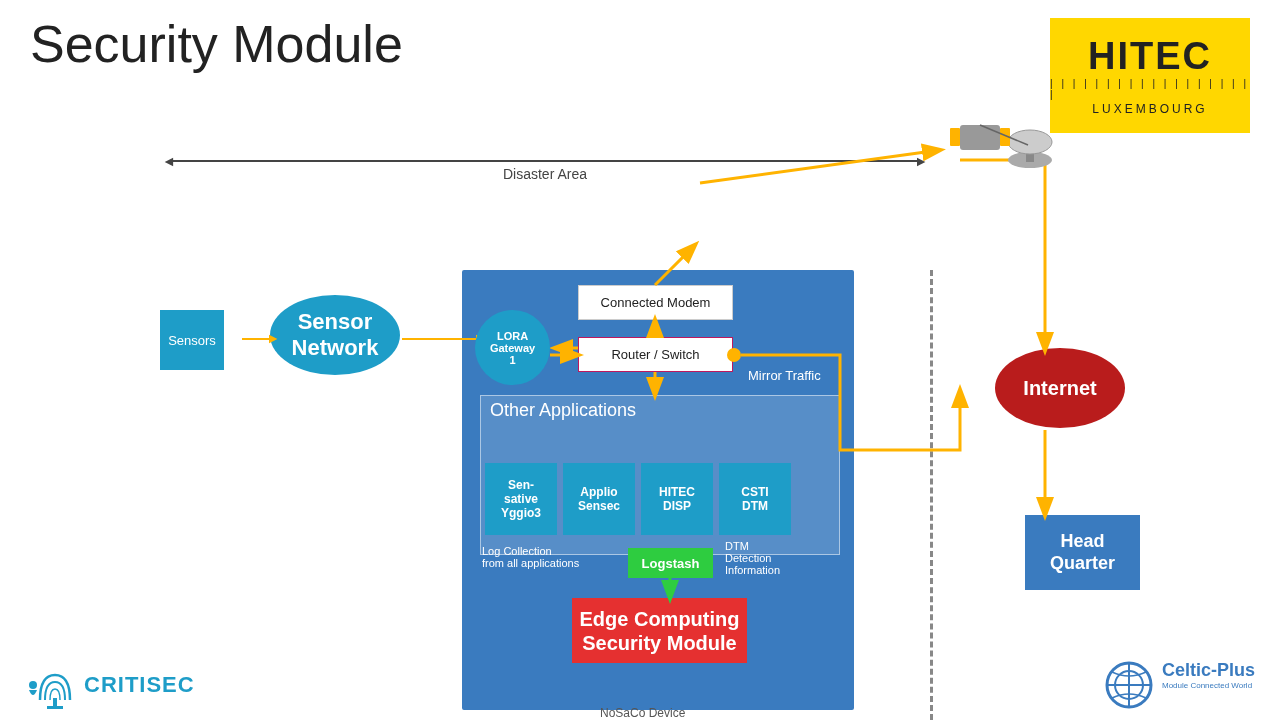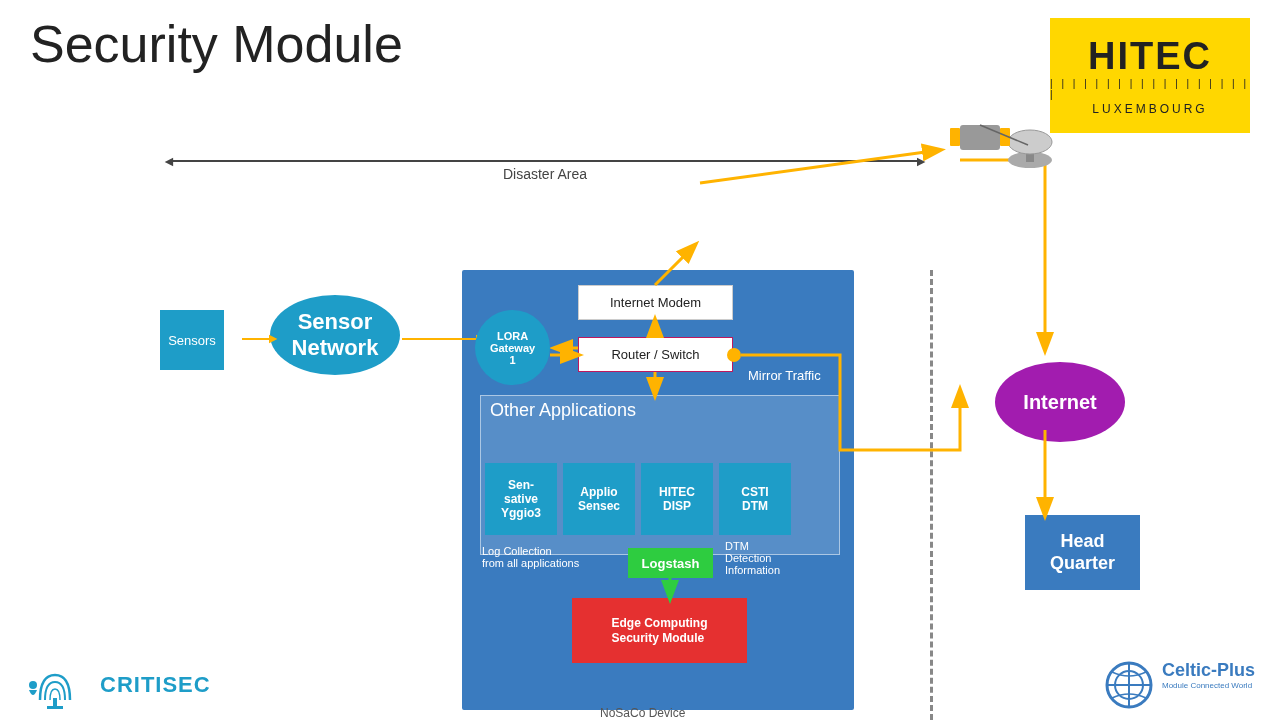--- a/index.html
+++ b/index.html
@@ -326,47 +326,47 @@
 
     
     .ecsm-box {
       position: absolute;
       top: 598px;
       left: 572px;
       width: 175px;
       height: 65px;
       background: #E53030;
       color: #fff;
-      font-size: 12px;
-      font-weight: bold;
-      display: flex;
-      align-items: center;
-      justify-content: center;
-      text-align: left;
+      font-size: 20px;
+      font-weight: bold;
+      display: flex;
+      align-items: center;
+      justify-content: center;
+      text-align: center;
       line-height: 1.2;
     }
 
     
     .dashed-line {
       position: absolute;
       top: 270px;
       left: 930px;
       width: 2px;
       height: 450px;
       border-left: 3px dashed #888;
     }
 
     
     .internet-cloud {
       position: absolute;
-      top: 362px;
+      top: 348px;
       right: 155px;
       width: 130px;
       height: 80px;
-      background: #a21caf;
+      background: #b91c1c;
       border-radius: 50%;
       color: #fff;
       font-size: 20px;
       font-weight: bold;
       display: flex;
       align-items: center;
       justify-content: center;
     }
 
     
@@ -419,21 +419,21 @@
   <span>Sensors</span>
 </div>
 
 <div class="sensor-network">
   <span>Sensor<br>Network</span>
 </div>
 
 <div class="main-container"></div>
 
 <div class="satellite-modem">
-  <span>Internet Modem</span>
+  <span>Connected Modem</span>
 </div>
 
 <div class="router-switch">
   <span>Router / Switch</span>
 </div>
 <div class="router-dot"></div>
 <div class="mirror-traffic">Mirror Traffic</div>
 
 <div class="lora-gateway">
   <span>LORA<br>Gateway<br>1</span>
@@ -531,21 +531,21 @@
 
     <rect x="10" y="35" width="40" height="25" fill="#999" rx="3"></rect>
 
     <rect x="0" y="38" width="10" height="18" fill="#FFB300" rx="1"></rect>
     <rect x="50" y="38" width="10" height="18" fill="#FFB300" rx="1"></rect>
 
     <line x1="30" y1="35" x2="78" y2="55" stroke="#666" stroke-width="1.5"></line>
   </svg>
 </div>
 
-<div style="position:absolute;bottom:10px;left:25px;display:flex;align-items:center;gap:20px;">
+<div style="position:absolute;bottom:10px;left:25px;display:flex;align-items:center;gap:4px;">
   <svg width="55" height="50" viewBox="0 0 55 50">
 
     <path d="M15,40 Q15,15 30,15 Q45,15 45,40" fill="none" stroke="#1E9DC8" stroke-width="2.5"></path>
     <path d="M20,40 Q20,22 30,22 Q40,22 40,40" fill="none" stroke="#1E9DC8" stroke-width="2"></path>
     <path d="M25,40 Q25,29 30,29 Q35,29 35,40" fill="none" stroke="#1E9DC8" stroke-width="1.5"></path>
 
     <rect x="28" y="38" width="4" height="10" fill="#1E9DC8"></rect>
     <rect x="22" y="46" width="16" height="3" fill="#1E9DC8"></rect>
 
     <circle cx="8" cy="25" r="4" fill="#1E9DC8"></circle>

